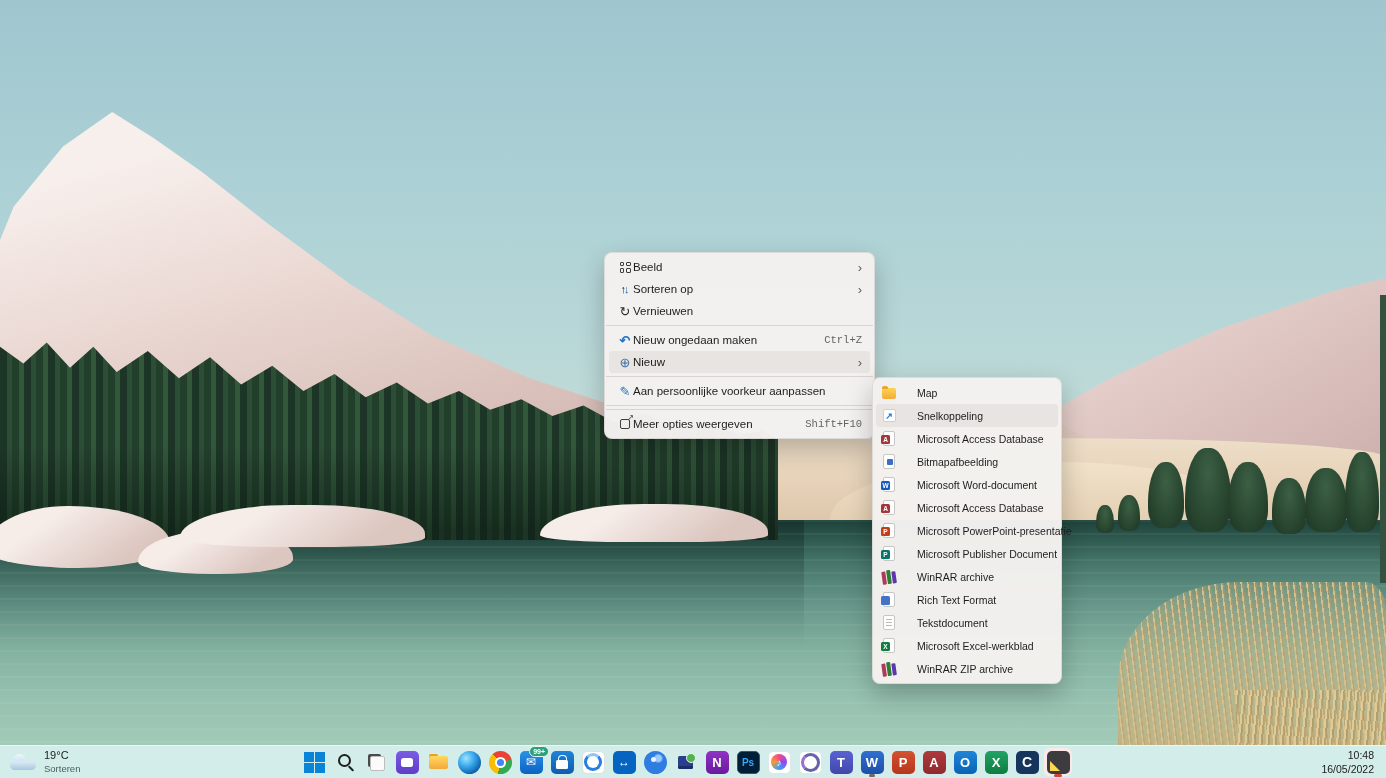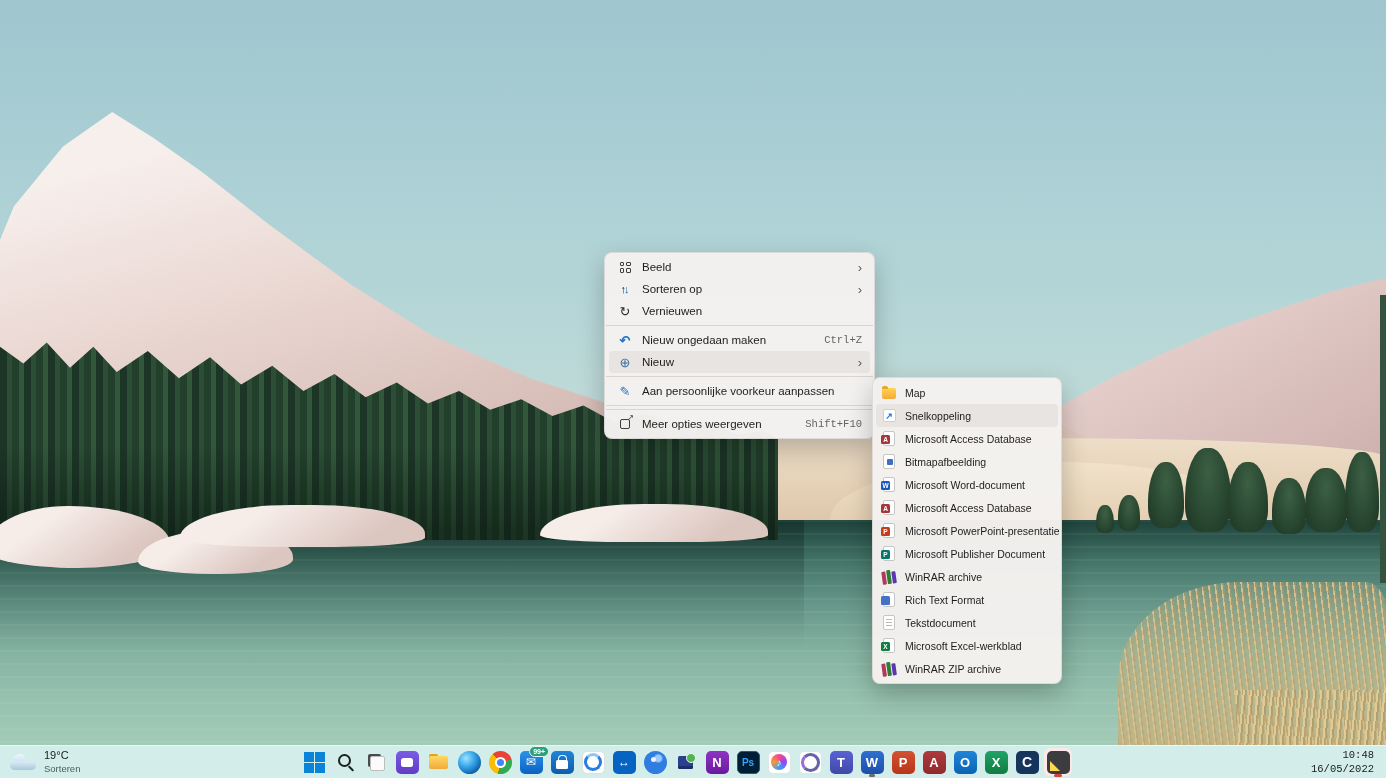--- a/index.html
+++ b/index.html
@@ -51,23 +51,23 @@
       linear-gradient(180deg,rgba(208,184,132,0.25),rgba(200,172,116,0.75));}
   .grass2{right:0;top:690px;width:150px;height:70px;
     background:repeating-linear-gradient(96deg,rgba(226,204,150,0.95) 0 2px,rgba(170,142,92,0.5) 2px 4px,transparent 4px 7px);}
 
   
   .menu{position:absolute;background:rgba(243,241,239,0.98);border:1px solid rgba(0,0,0,0.09);
     border-radius:8px;box-shadow:0 10px 26px rgba(0,0,0,0.24);padding:3px 0;z-index:10;
     color:#1d1d1d;}
   .main-menu{left:604px;top:252px;width:271px;}
   .sub-menu{left:872px;top:377px;width:190px;}
-  .menu-row{display:flex;align-items:center;height:22px;margin:0 4px;padding:0 8px 0 8px;gap:9px;
+  .menu-row{display:flex;align-items:center;height:22px;margin:0 4px;padding:0 8px 0 8px;
     border-radius:4px;font-size:11.5px;white-space:nowrap;}
-  .sub-menu .menu-row{height:23px;margin:0 3px;padding:0 6px 0 5px;gap:8px;font-size:10.5px;}
+  .sub-menu .menu-row{height:23px;margin:0 3px;padding:0 6px 0 5px;gap:20px;font-size:10.5px;}
   .menu-row.hl{background:#e7e4e1;}
   .menu-sep{height:1px;background:#d8d4d1;margin:3px 1px;}
   .lbl{color:#1d1d1d;}
   .right{margin-left:auto;}
   .shortcut{color:#636363;font-size:10.5px;font-family:Liberation Mono, monospace;}
   .chev{color:#5c5c5c;font-size:13px;line-height:1;}
 
   
   .mi{width:16px;height:16px;flex:none;display:flex;align-items:center;justify-content:center;position:relative;}
   .gly{font-size:13px;line-height:1;}
@@ -168,21 +168,21 @@
   .ti-teams{background:linear-gradient(180deg,#5a62d2,#4148a8);}
   .ti-word{background:linear-gradient(180deg,#2f6fd0,#1e4fa8);}
   .ti-ppt{background:linear-gradient(180deg,#d35230,#b7361b);}
   .ti-access{background:linear-gradient(180deg,#b0393c,#8f2a2e);}
   .ti-outlook{background:linear-gradient(180deg,#1f84d8,#0a64b4);}
   .ti-excel{background:linear-gradient(180deg,#21a366,#107c41);}
   .ti-capp{background:#16355c;font-size:14px;}
   .ti-notes{background:#3c3c3e;overflow:hidden;}
   .ti-notes::after{content:'';position:absolute;left:3px;bottom:3px;width:0;height:0;
     border-left:10px solid #ffd84d;border-top:10px solid transparent;}
-  .clock{position:absolute;right:12px;text-align:right;font-size:10.5px;color:#1a1a1a;line-height:1.35;cursor:default;font-family:Liberation Mono, monospace;}
+  .clock{position:absolute;right:12px;text-align:right;font-size:10.5px;color:#1a1a1a;line-height:1.35;cursor:default;}
 </style>
 </head>
 <body>
 
 <div class="screen">
 
   <div class="layer sky"></div>
   <div class="layer mtn-left"></div>
   <div class="layer mtn-right"></div>
   <div class="layer mtn-ridge"></div>

